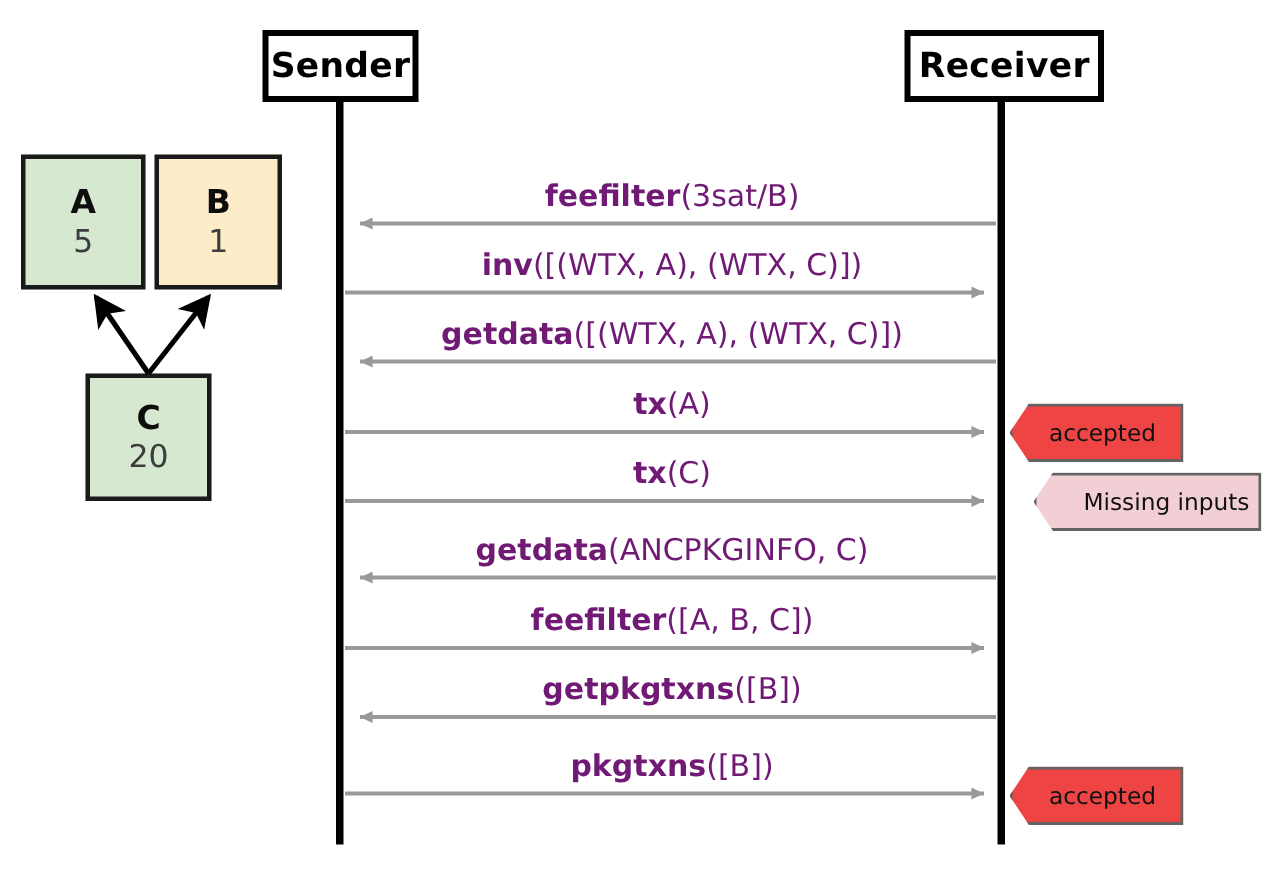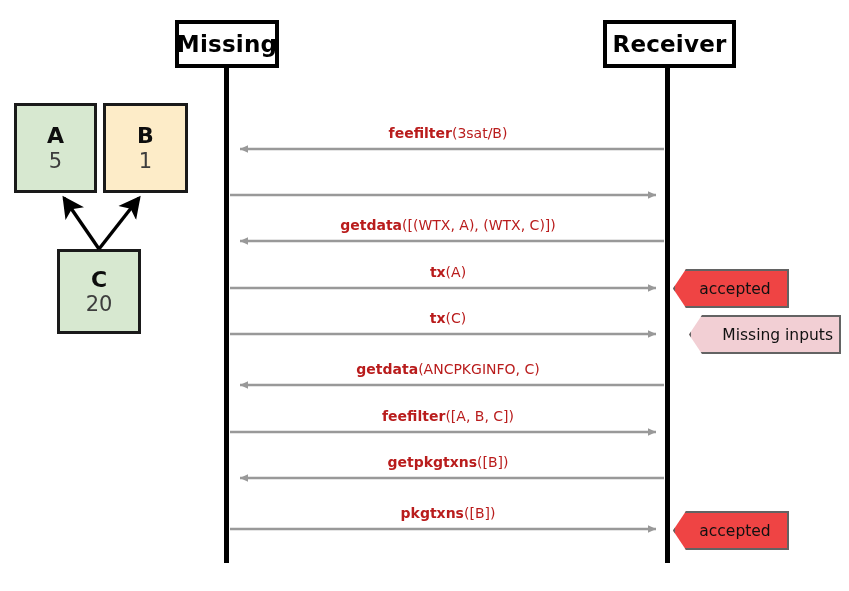--- a/index.html
+++ b/index.html
@@ -79,22 +79,22 @@
     position: absolute;
     left: 0; top: 0;
     width: 849px;
     height: 591px;
     pointer-events: none;
   }
 
   
   .msg-label {
     position: absolute;
-    font-size: 14px;
-    color: #b91c1c;
+    font-size: 20px;
+    color: #701a75;
     white-space: nowrap;
     transform: translate(-50%, -100%);
     line-height: 1;
   }
   .msg-label .cmd { font-weight: bold; }
   .msg-label .arg { font-weight: normal; }
 
   
   .callout {
     position: absolute;
@@ -115,21 +115,21 @@
   #callout-accepted-a { left: 673px; top: 269px; width: 116px; height: 39px; }
   #callout-missing    { left: 689px; top: 315px; width: 152px; height: 39px; justify-content: flex-end; }
   #callout-accepted-b { left: 673px; top: 511px; width: 116px; height: 39px; }
 </style>
 </head>
 <body>
 
 <div id="stage">
 
   <div class="actor-box" id="actor-sender">
-    <span>Missing</span>
+    <span>Sender</span>
   </div>
   <div class="actor-box" id="actor-receiver">
     <span>Receiver</span>
   </div>
 
   <div class="lifeline" id="lifeline-sender"></div>
   <div class="lifeline" id="lifeline-receiver"></div>
 
   <div class="tx-box" id="tx-a">
     <div class="tx-name">A</div>
@@ -189,20 +189,23 @@
       <line x1="664" y1="478" x2="240" y2="478" stroke="#999999" stroke-width="2.6" marker-end="url(#msg-head-l)"></line>
     </g>
     <g>
       <line x1="230" y1="529" x2="656" y2="529" stroke="#999999" stroke-width="2.6" marker-end="url(#msg-head-r)"></line>
     </g>
   </svg>
 
   <div class="msg-label" style="left:448px; top:140px;">
     <span class="cmd">feefilter</span><span class="arg">(3sat/B)</span>
   </div>
+  <div class="msg-label" style="left:448px; top:186px;">
+    <span class="cmd">inv</span><span class="arg">([(WTX, A), (WTX, C)])</span>
+  </div>
   <div class="msg-label" style="left:448px; top:232px;">
     <span class="cmd">getdata</span><span class="arg">([(WTX, A), (WTX, C)])</span>
   </div>
   <div class="msg-label" style="left:448px; top:279px;">
     <span class="cmd">tx</span><span class="arg">(A)</span>
   </div>
   <div class="msg-label" style="left:448px; top:325px;">
     <span class="cmd">tx</span><span class="arg">(C)</span>
   </div>
   <div class="msg-label" style="left:448px; top:376px;">

